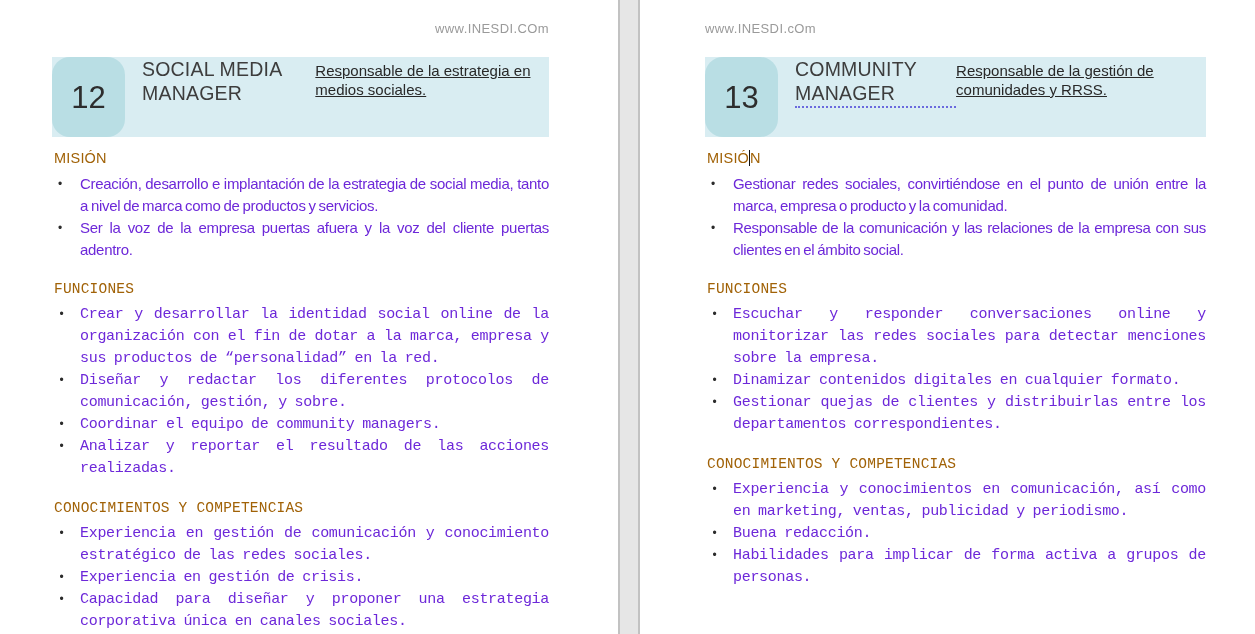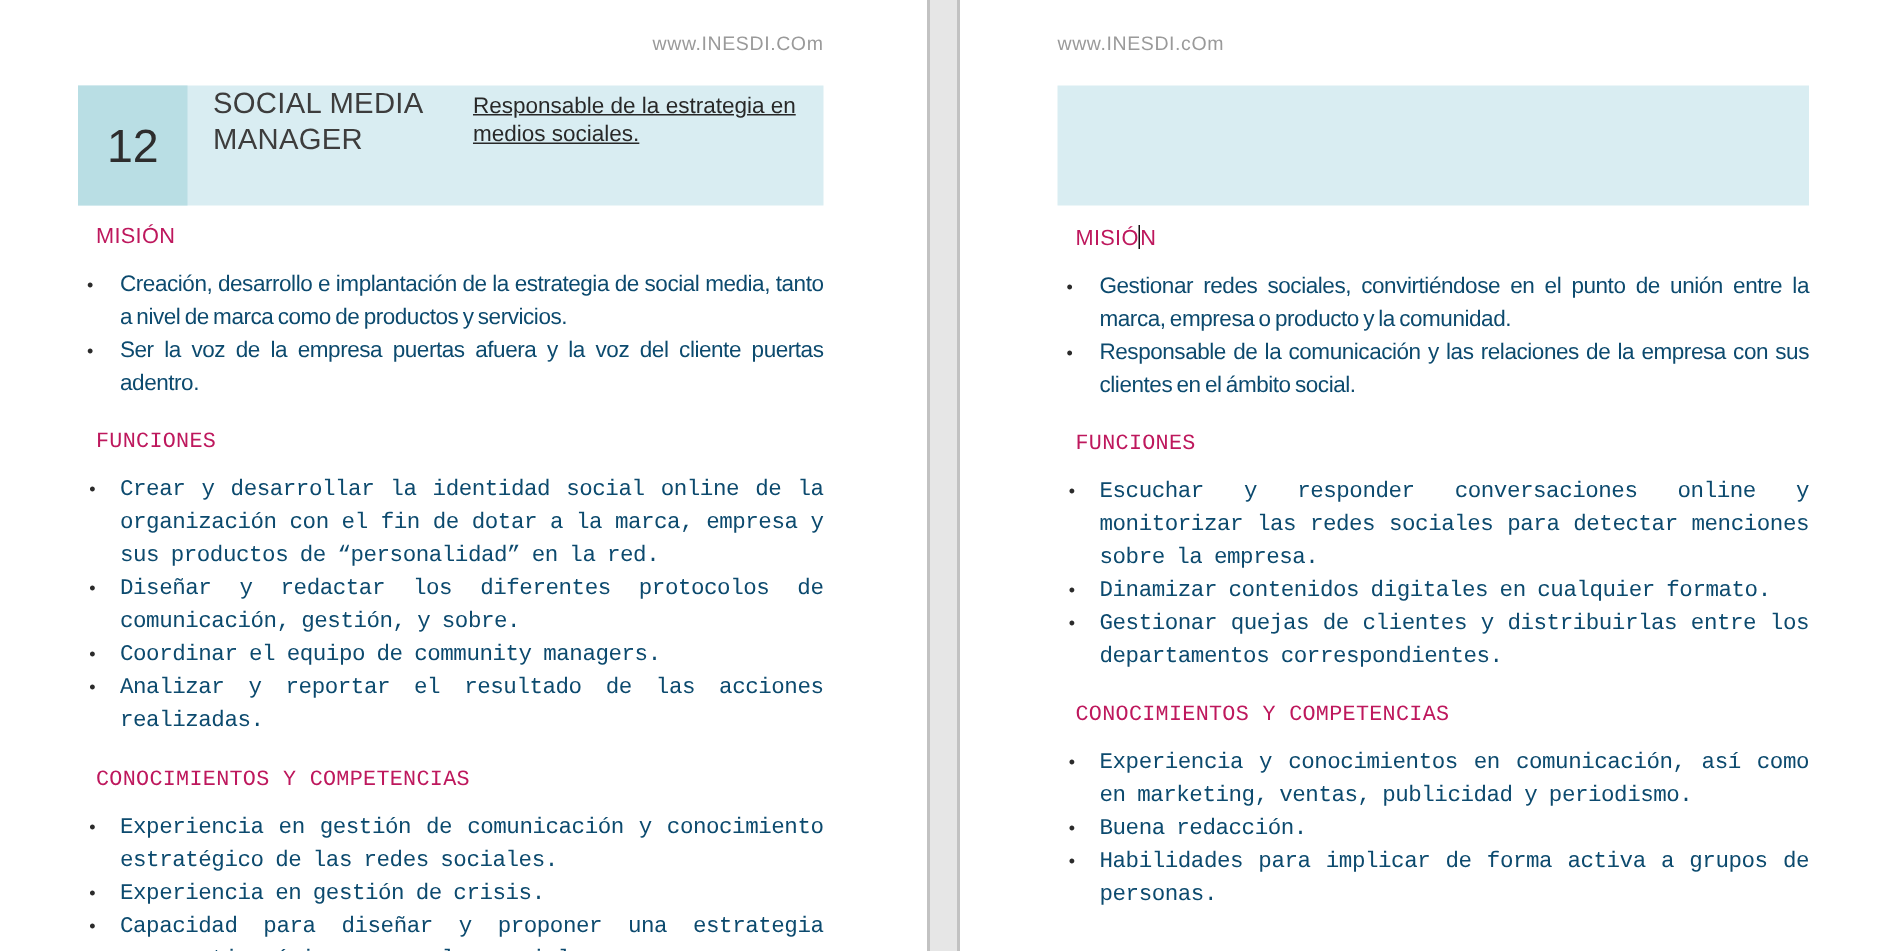--- a/index.html
+++ b/index.html
@@ -19,54 +19,54 @@
     margin-top:22px;height:14px;font-size:13px;color:#9a9a9a;
     letter-spacing:0.4px;line-height:14px;
   }
   .page-header.align-right{text-align:right;}
   .title-band{
     margin-top:21px;height:80px;display:flex;background:#d9edf2;
   }
   .num-box{
     width:73px;flex:0 0 73px;background:#b9dee4;color:#2d2d2d;
     display:flex;align-items:center;justify-content:center;
-    font-size:31px;line-height:1;
+    font-size:31px;line-height:1;border-radius:18px;
   }
   .band-text{
     flex:1;display:flex;flex-direction:row;justify-content:center;
     padding-left:17px;
   }
   .band-title{
     font-size:19.5px;color:#3d3d3d;letter-spacing:0.2px;line-height:24px;
   }
   .band-title .underlined{
     display:inline-block;border-bottom:2px dotted #6a6ade;padding-bottom:1px;
   }
   .band-subtitle{
     font-size:15px;color:#282828;margin-top:4px;line-height:19px;text-decoration:underline;
   }
   .content{margin-top:13px;}
   .section{margin-top:0;}
   .section + .section{margin-top:20px;font-family:Liberation Mono, monospace;}
   .section-heading{
-    margin:12px;font-size:14.5px;font-weight:400;color:#be185d;
+    margin:2px;font-size:14.5px;font-weight:400;color:#a16207;
     letter-spacing:0.2px;line-height:17px;
   }
   .caret{
     display:inline-block;width:1px;height:16px;background:#111;
     vertical-align:-3px;
   }
   ul.bullets{list-style:none;margin:6px 0 0 0;padding:0;}
   ul.bullets li{display:flex;line-height:22px;font-size:15px;}
   .bullet-glyph{
     flex:0 0 28px;width:28px;padding-left:6px;box-sizing:border-box;
     font-size:12px;color:#2b2b2b;
   }
   .li-text{
-    flex:1;text-align:justify;color:#0c4a6e;
+    flex:1;text-align:justify;color:#6d28d9;
     letter-spacing:-0.3px;word-spacing:-1px;
   }
 </style>
 </head>
 <body>
 
 <div class="canvas">
 
   <section class="page page-left">
     <div class="page-header align-right">www.INESDI.COm</div>
@@ -135,20 +135,25 @@
       </div>
     </div>
   </section>
 
   <div class="page-gap"></div>
 
   <section class="page page-right">
     <div class="page-header">www.INESDI.cOm</div>
 
     <div class="title-band">
+      <div class="num-box">13</div>
+      <div class="band-text">
+        <div class="band-title"><span class="underlined">COMMUNITY MANAGER</span></div>
+        <div class="band-subtitle">Responsable de la gestión de comunidades y RRSS.</div>
+      </div>
     </div>
 
     <div class="content">
       <div class="section">
         <h3 class="section-heading"><span>MISIÓ</span><span class="caret"></span><span>N</span></h3>
         <ul class="bullets">
           <li>
             <span class="bullet-glyph">•</span>
             <span class="li-text">Gestionar redes sociales, convirtiéndose en el punto de unión entre la marca, empresa o producto y la comunidad.</span>
           </li>

